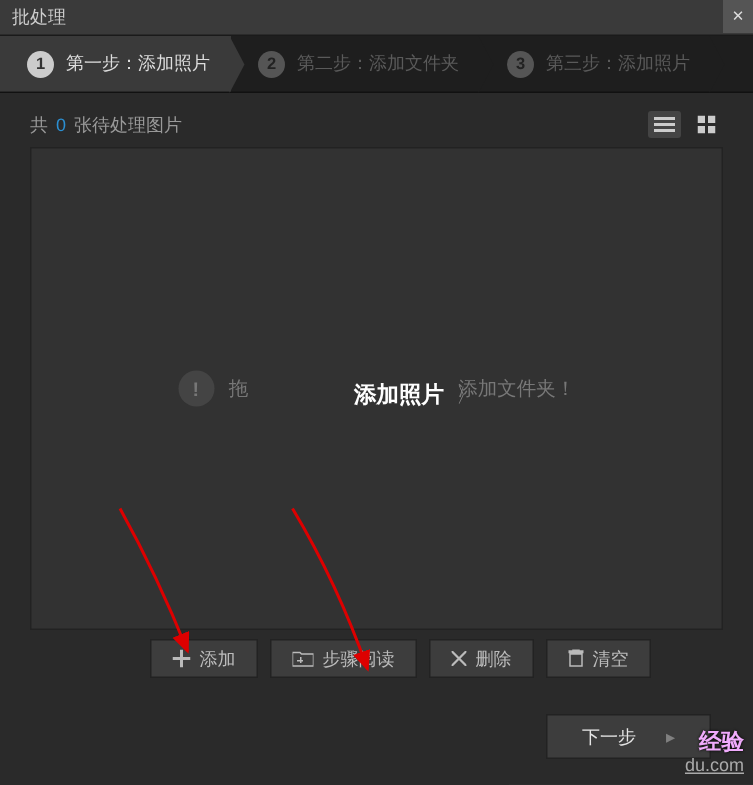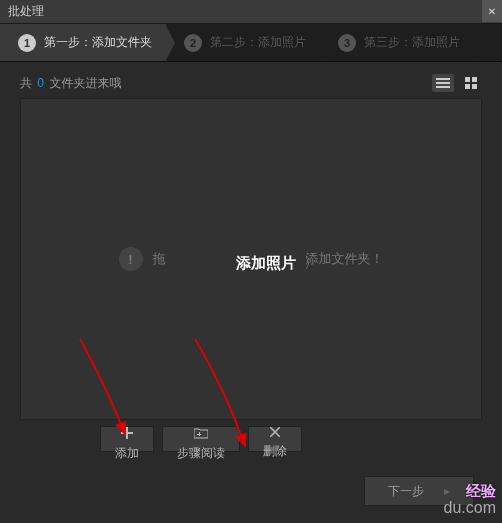--- a/index.html
+++ b/index.html
@@ -103,82 +103,81 @@
     }
     .btn {
       height: 26px;
       padding: 0 14px;
       background: #3d3d3d;
       border: 1px solid #222;
       color: #bbb;
       display: flex; align-items: center; gap: 6px;
       cursor: pointer;
       font-size: 12px;
-      flex-direction: column;
     }
     .btn-icon { display: inline-flex; }
     .footer {
       display: flex; justify-content: flex-end;
       padding: 14px 28px;
     }
     .next-btn {
       width: 110px; height: 30px;
       background: #3d3d3d;
       border: 1px solid #222;
-      color: #a3a3a3;
+      color: #e5e5e5;
       display: flex; align-items: center; justify-content: center;
       gap: 20px;
     }
     .overlay-callout {
       position: absolute;
       left: 224px; top: 250px;
       background: rgba(30,30,30,0.0);
       color: #fff; font-size: 15px; font-weight: bold;
       padding: 4px 12px;
       display: flex; align-items: center; gap: 8px;
       z-index: 20;
     }
     .overlay-callout .chev { color: #888; font-size: 14px; font-weight: normal; }
     .watermark {
       position: absolute; right: 6px; bottom: 6px;
       text-align: right; line-height: 1.1;
     }
     .wm-main { font-size: 15px; color: #f0abfc; font-weight: bold; text-shadow: 0 0 2px #000;}
-    .wm-sub { font-size: 16px; color: #aaa; }
+    .wm-sub { font-size: 12px; color: #aaa; text-decoration: underline; }
     svg.arrow { position: absolute; pointer-events: none; z-index: 15; }
   </style>
 </head>
 <body>
 
 <div class="titlebar">
   <span>批处理</span>
 </div>
 <div class="close-x">✕</div>
 
 <div class="steps">
   <div class="step active">
     <span class="step-num">1</span>
-    <span>第一步：添加文件夹</span>
+    <span>第一步：添加照片</span>
   </div>
   <div class="step">
     <span class="step-num">2</span>
-    <span>第二步：添加照片</span>
+    <span>第二步：添加文件夹</span>
   </div>
   <div class="step">
     <span class="step-num">3</span>
     <span>第三步：添加照片</span>
   </div>
 </div>
 
 <div class="content">
   <div class="count-row">
     <div>
       <span>共</span>
       <span class="count-zero">0</span>
-      <span>文件夹进来哦</span>
+      <span>张待处理图片</span>
     </div>
     <div class="view-icons">
       <div class="view-btn active">
         <svg width="14" height="12">
             <rect x="0" y="1" width="14" height="2" fill="#ccc"></rect>
             <rect x="0" y="5" width="14" height="2" fill="#ccc"></rect>
             <rect x="0" y="9" width="14" height="2" fill="#ccc"></rect>
           </svg>
       </div>
       <div class="view-btn">
@@ -219,20 +218,28 @@
       </span>
       <span>步骤阅读</span>
     </div>
     <div class="btn">
       <span class="btn-icon">
         <svg width="10" height="10">
             <path d="M0 0l10 10M10 0L0 10" stroke="#bbb" stroke-width="1.5"></path>
           </svg>
       </span>
       <span>删除</span>
+    </div>
+    <div class="btn">
+      <span class="btn-icon">
+        <svg width="10" height="12">
+            <path d="M1 3h8v8H1zM0 1h10v1H0zM3 0h4v1H3z" fill="none" stroke="#bbb" stroke-width="1"></path>
+          </svg>
+      </span>
+      <span>清空</span>
     </div>
   </div>
 </div>
 
 <div class="footer">
   <div class="next-btn">
     <span>下一步</span>
     <span style="opacity:.4">▸</span>
   </div>
 </div>

